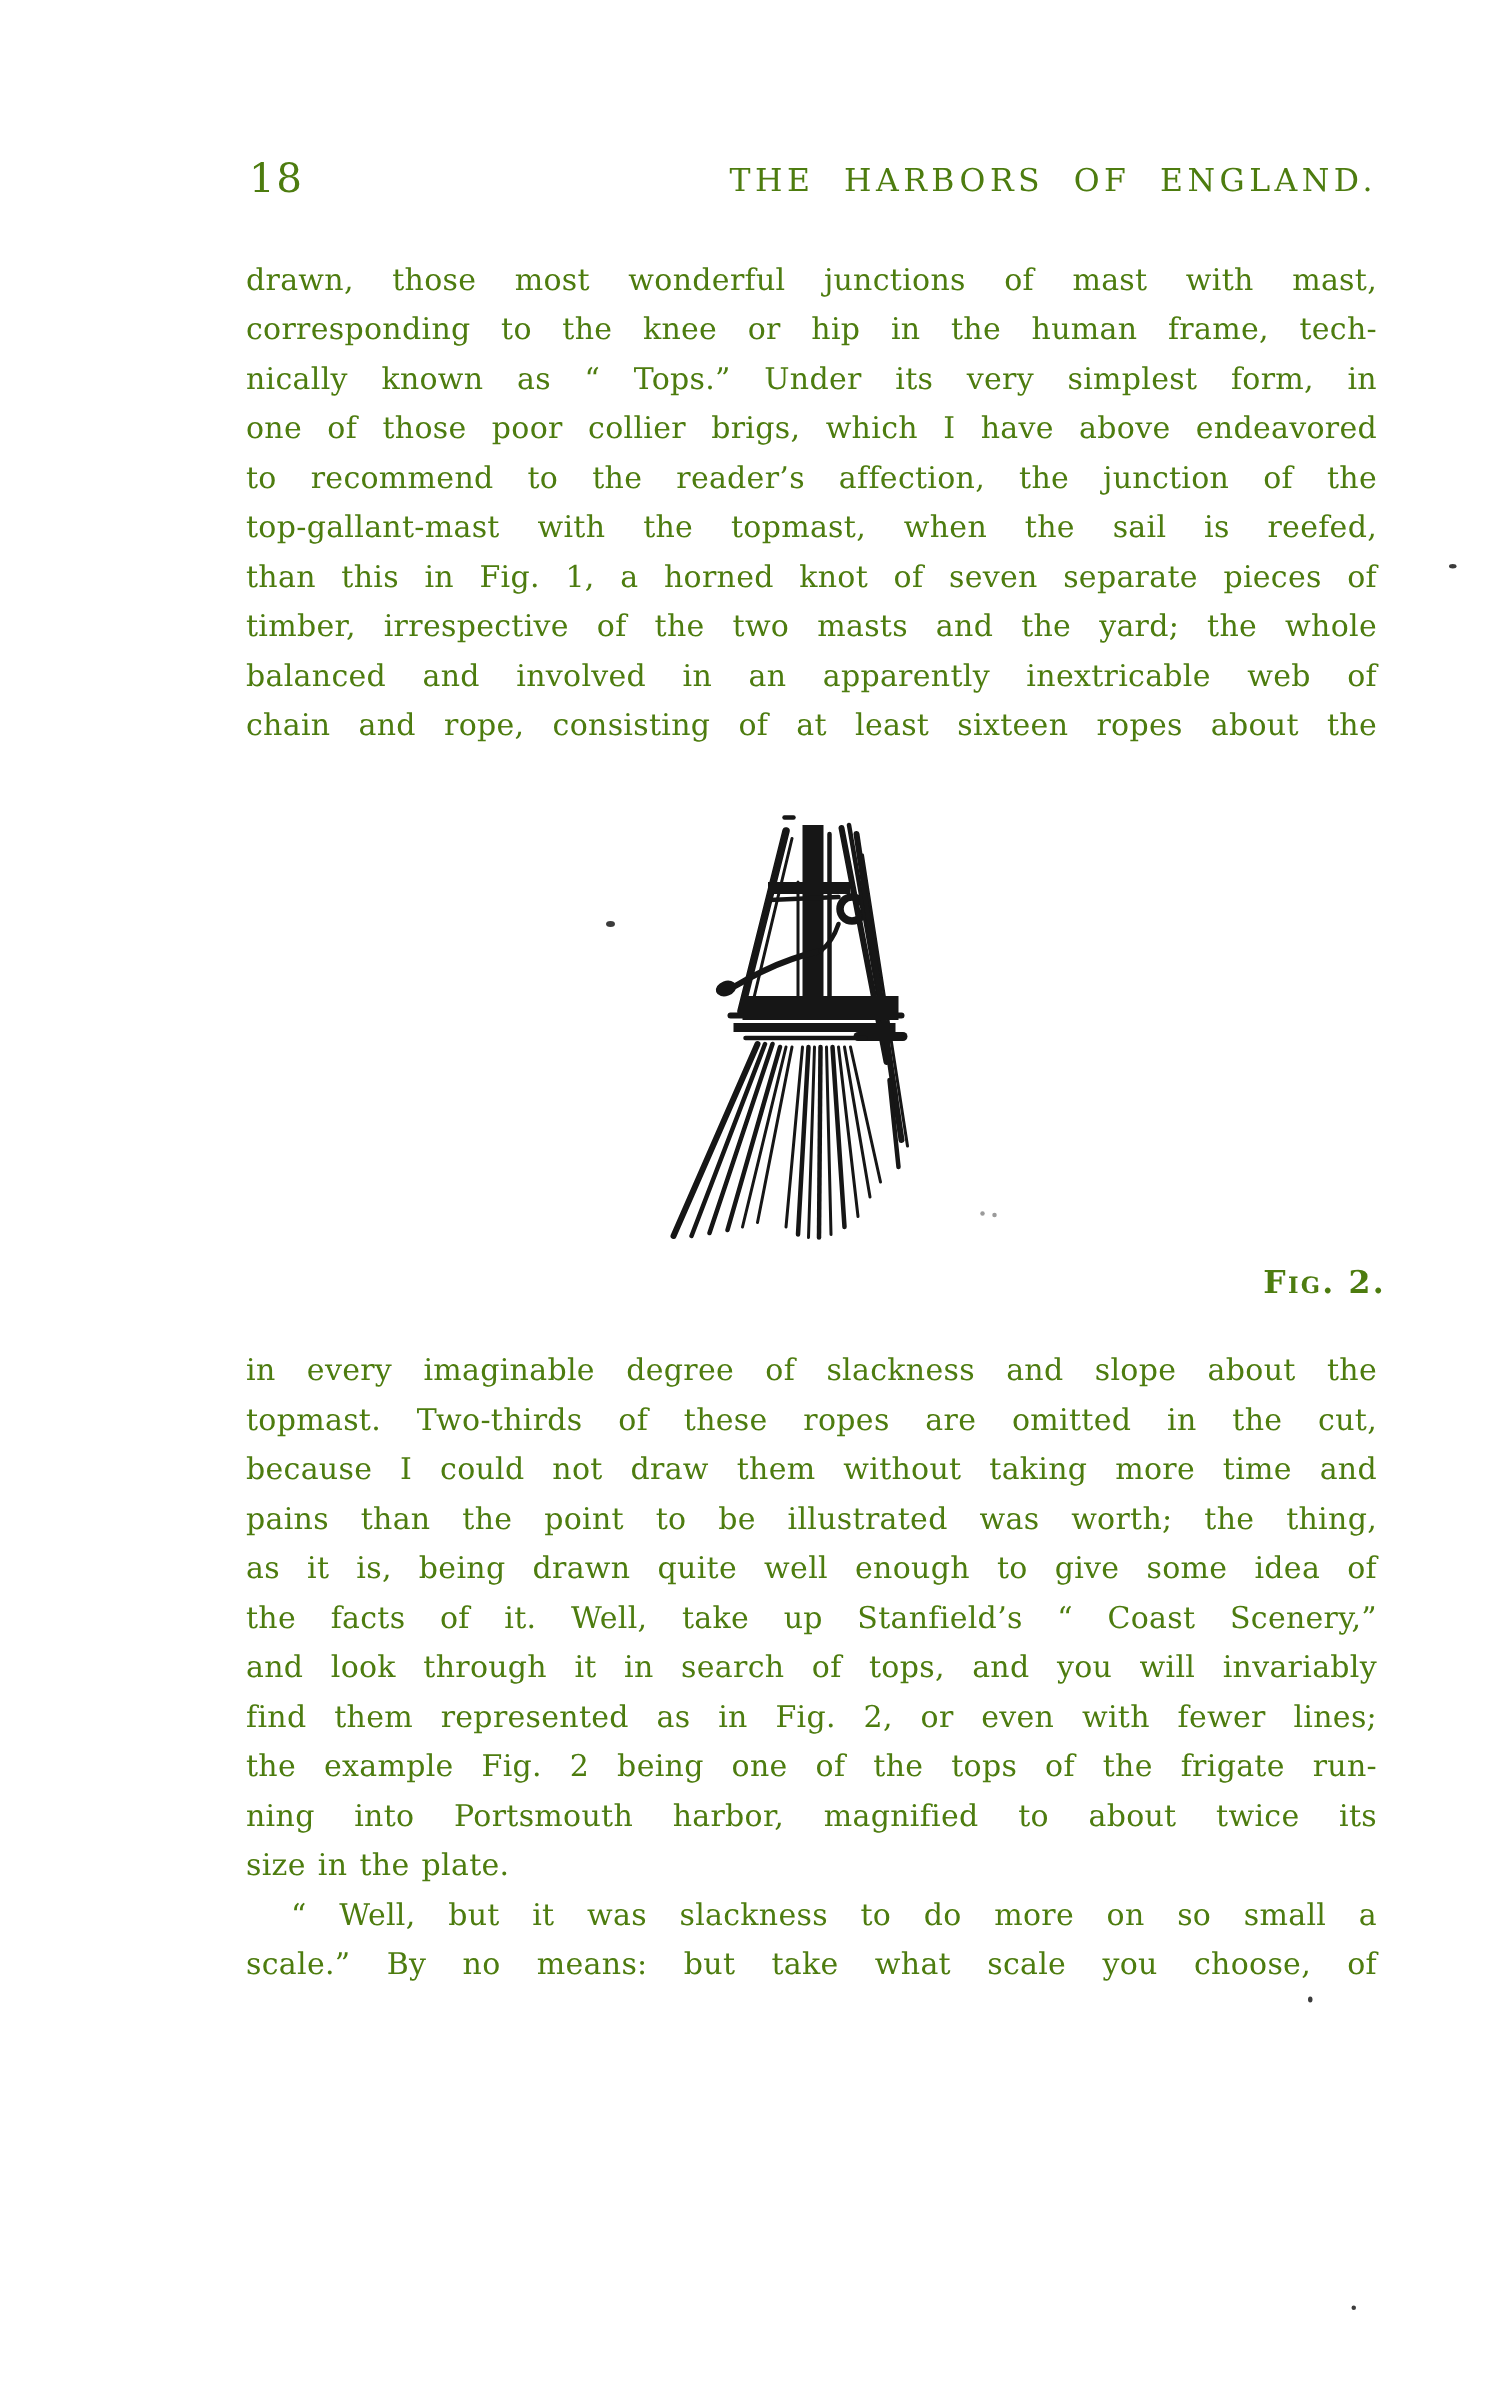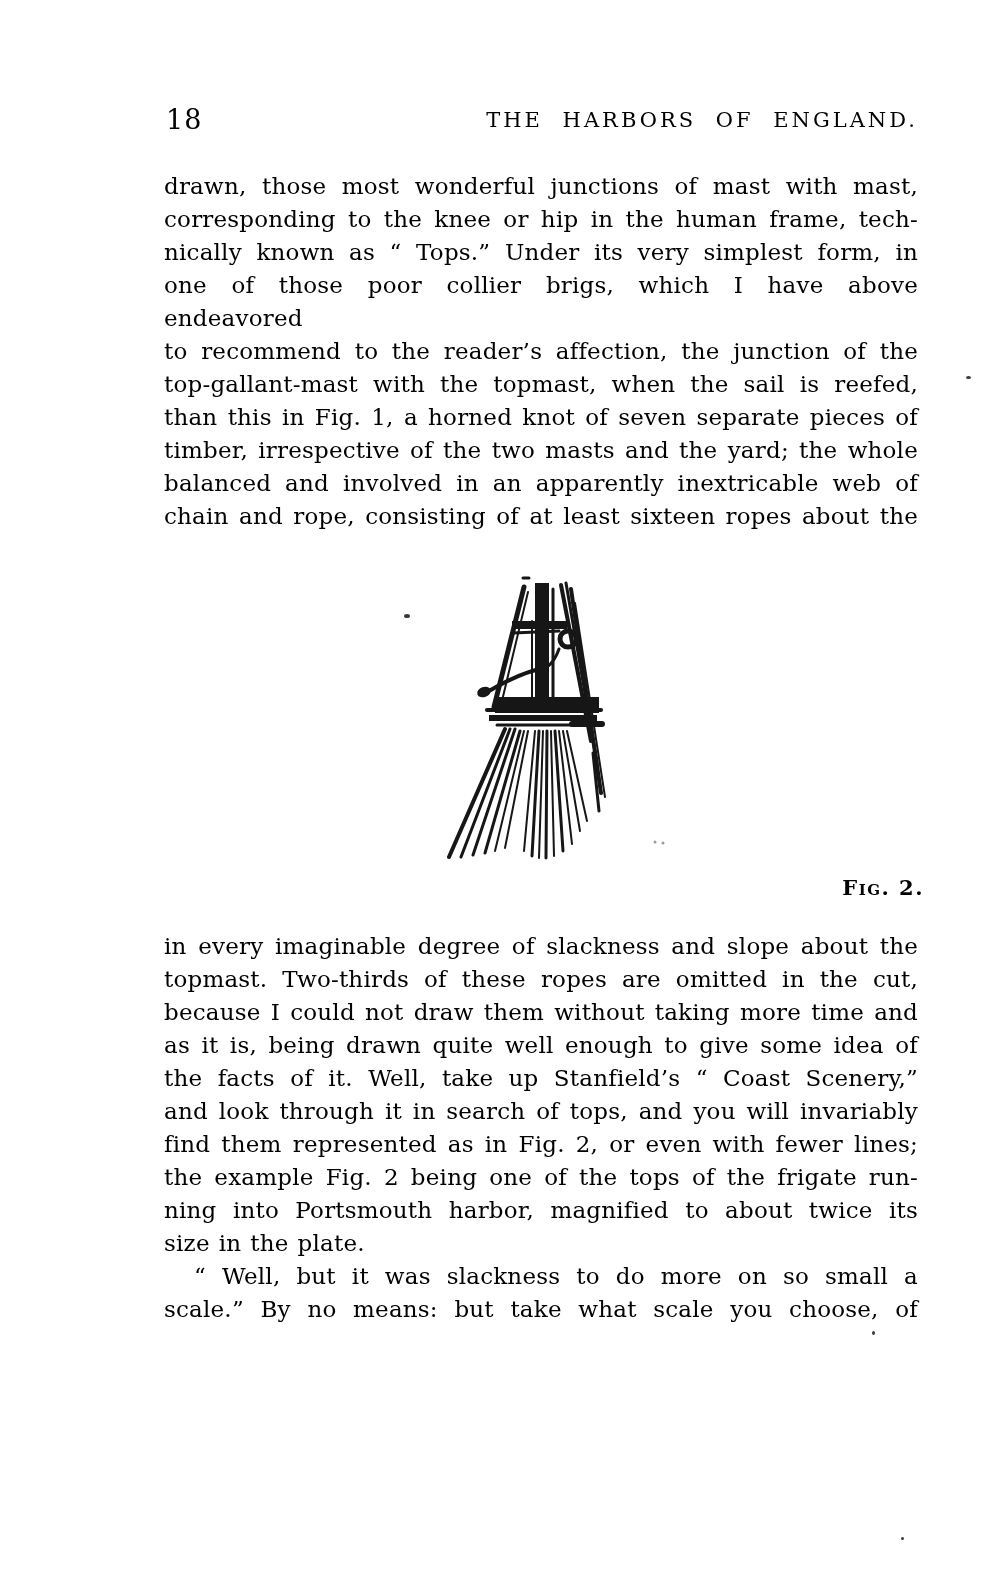--- a/index.html
+++ b/index.html
@@ -7,21 +7,21 @@
     padding: 0;
     background: #ffffff;
   }
   .page {
     position: relative;
     width: 1000px;
     height: 1587px;
     background: #ffffff;
     overflow: hidden;
     font-family: "DejaVu Serif", "Liberation Serif", serif;
-    color: #000000;
+    color: #4d7c0f;
   }
   .text-col {
     position: absolute;
     left: 164px;
     top: 0;
     width: 754px;
   }
   .running-head {
     position: relative;
     margin-top: 104px;
@@ -44,21 +44,21 @@
     letter-spacing: 3px;
     word-spacing: 10px;
   }
   .para {
     margin: 0;
   }
   .para1 { margin-top: 34px; }
   .para2 { margin-top: 30px; }
   .para3 { margin-top: 0; }
   .line {
-    font-size: 23px;
+    font-size: 20px;
     line-height: 33px;
     letter-spacing: 0.2px;
     word-spacing: 1.5px;
     text-align: justify;
     text-align-last: justify;
     white-space: normal;
   }
   .para2 .line:last-child {
     text-align-last: left;
   }
@@ -169,20 +169,21 @@
           <circle cx="236" cy="282" r="1.5"></circle>
         </g>
       </svg>
       <figcaption class="cut-caption">Fig. 2.</figcaption>
     </figure>
 
     <section class="para para2">
         <div class="line">in every imaginable degree of slackness and slope about the</div>
         <div class="line">topmast.  Two-thirds of these ropes are omitted in the cut,</div>
         <div class="line">because I could not draw them without taking more time and</div>
+        <div class="line">pains than the point to be illustrated was worth; the thing,</div>
         <div class="line">as it is, being drawn quite well enough to give some idea of</div>
         <div class="line">the facts of it.  Well, take up Stanfield’s “ Coast Scenery,”</div>
         <div class="line">and look through it in search of tops, and you will invariably</div>
         <div class="line">find them represented as in Fig. 2, or even with fewer lines;</div>
         <div class="line">the example Fig. 2 being one of the tops of the frigate run-</div>
         <div class="line">ning into Portsmouth harbor, magnified to about twice its</div>
         <div class="line">size in the plate.</div>
       </section>
 
     <section class="para para3">

